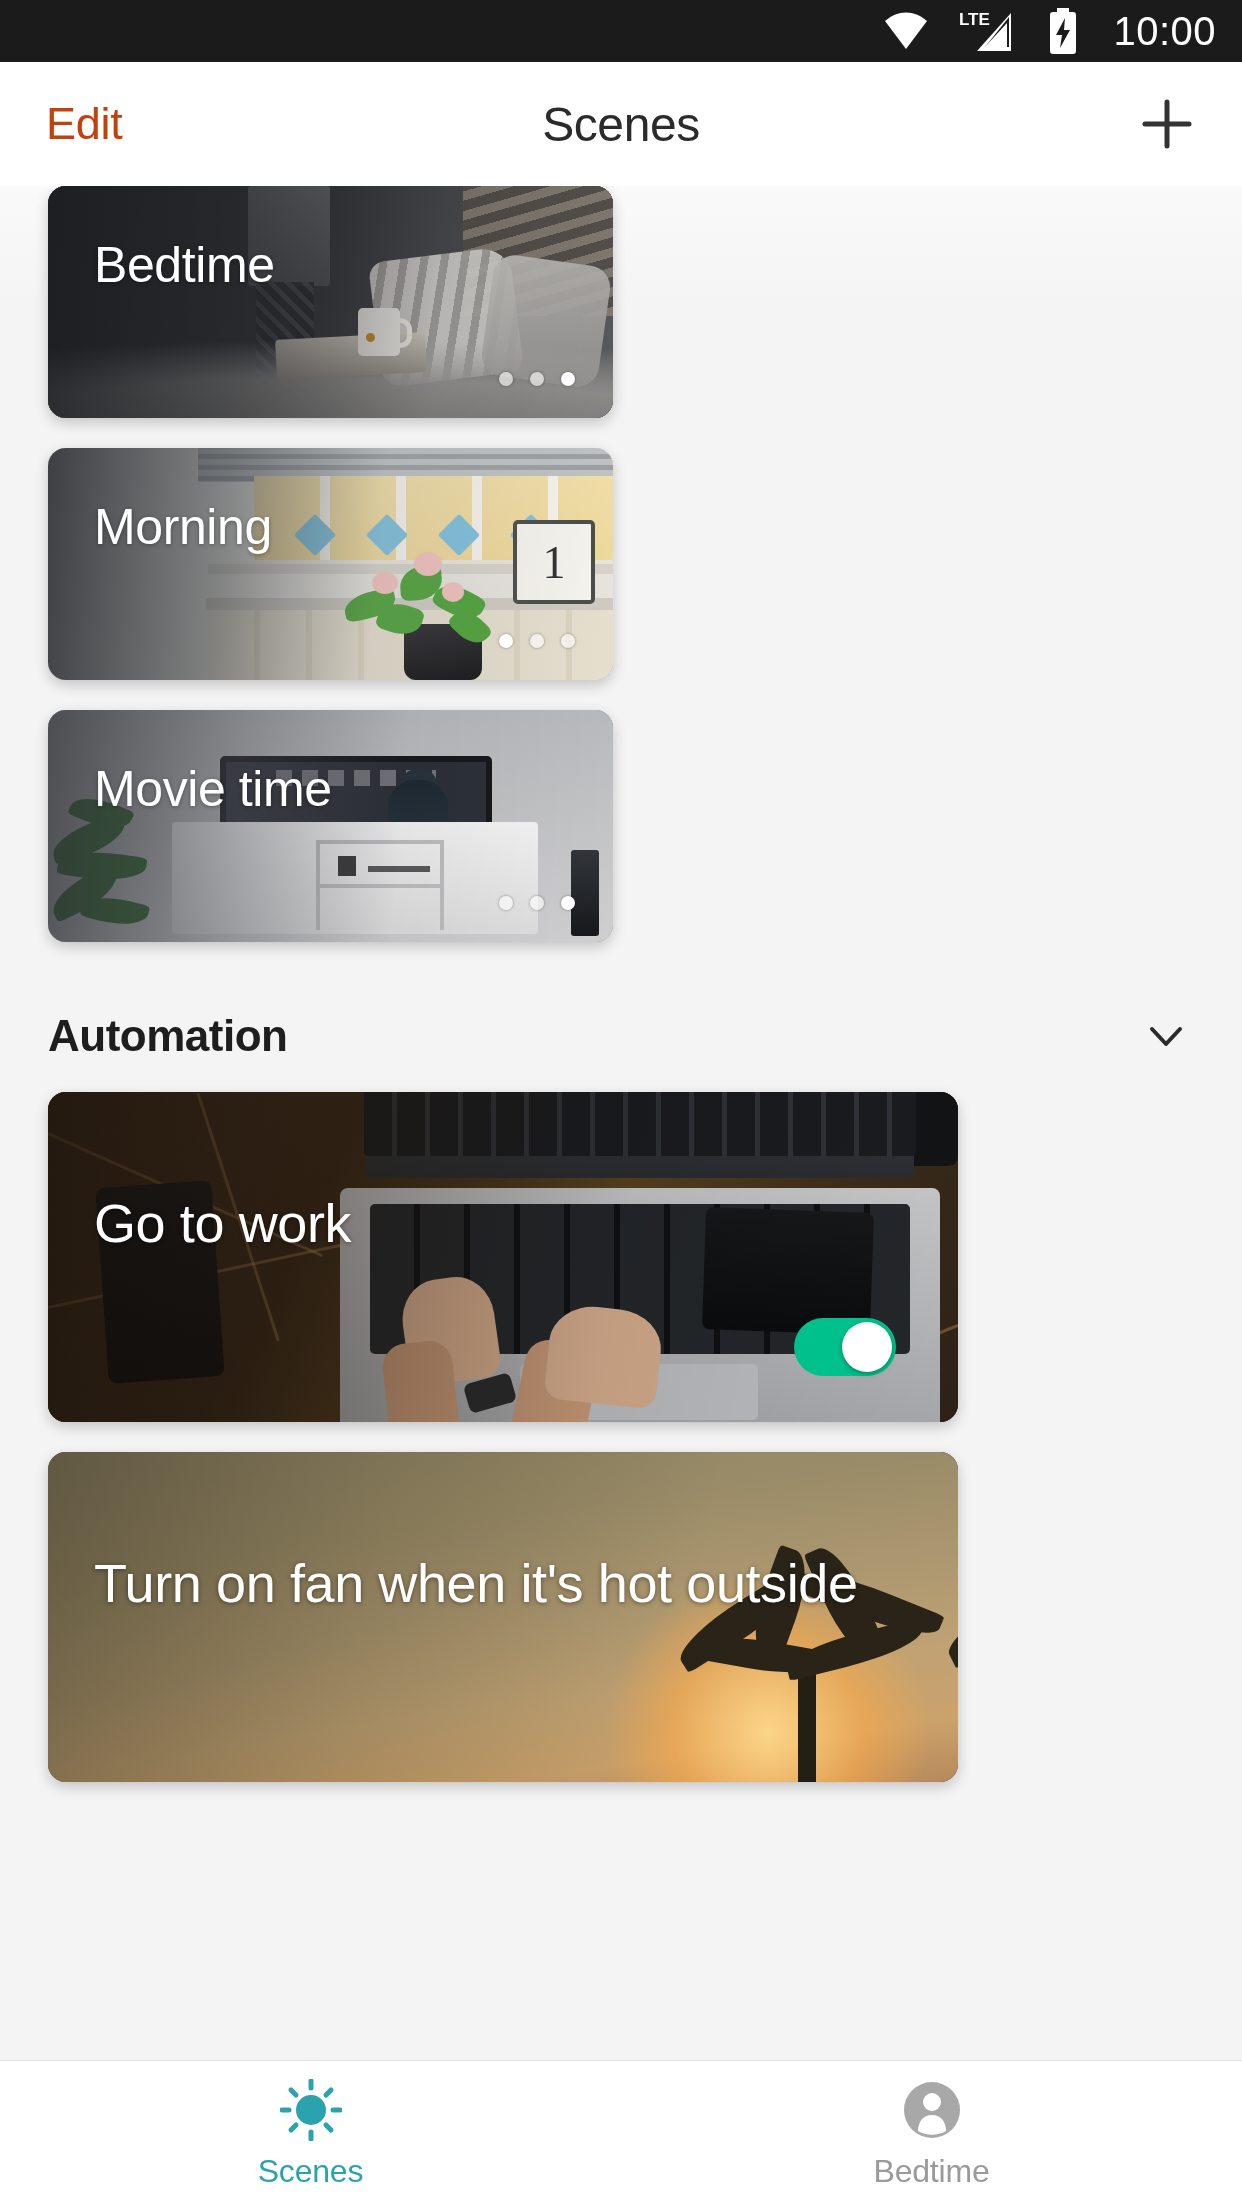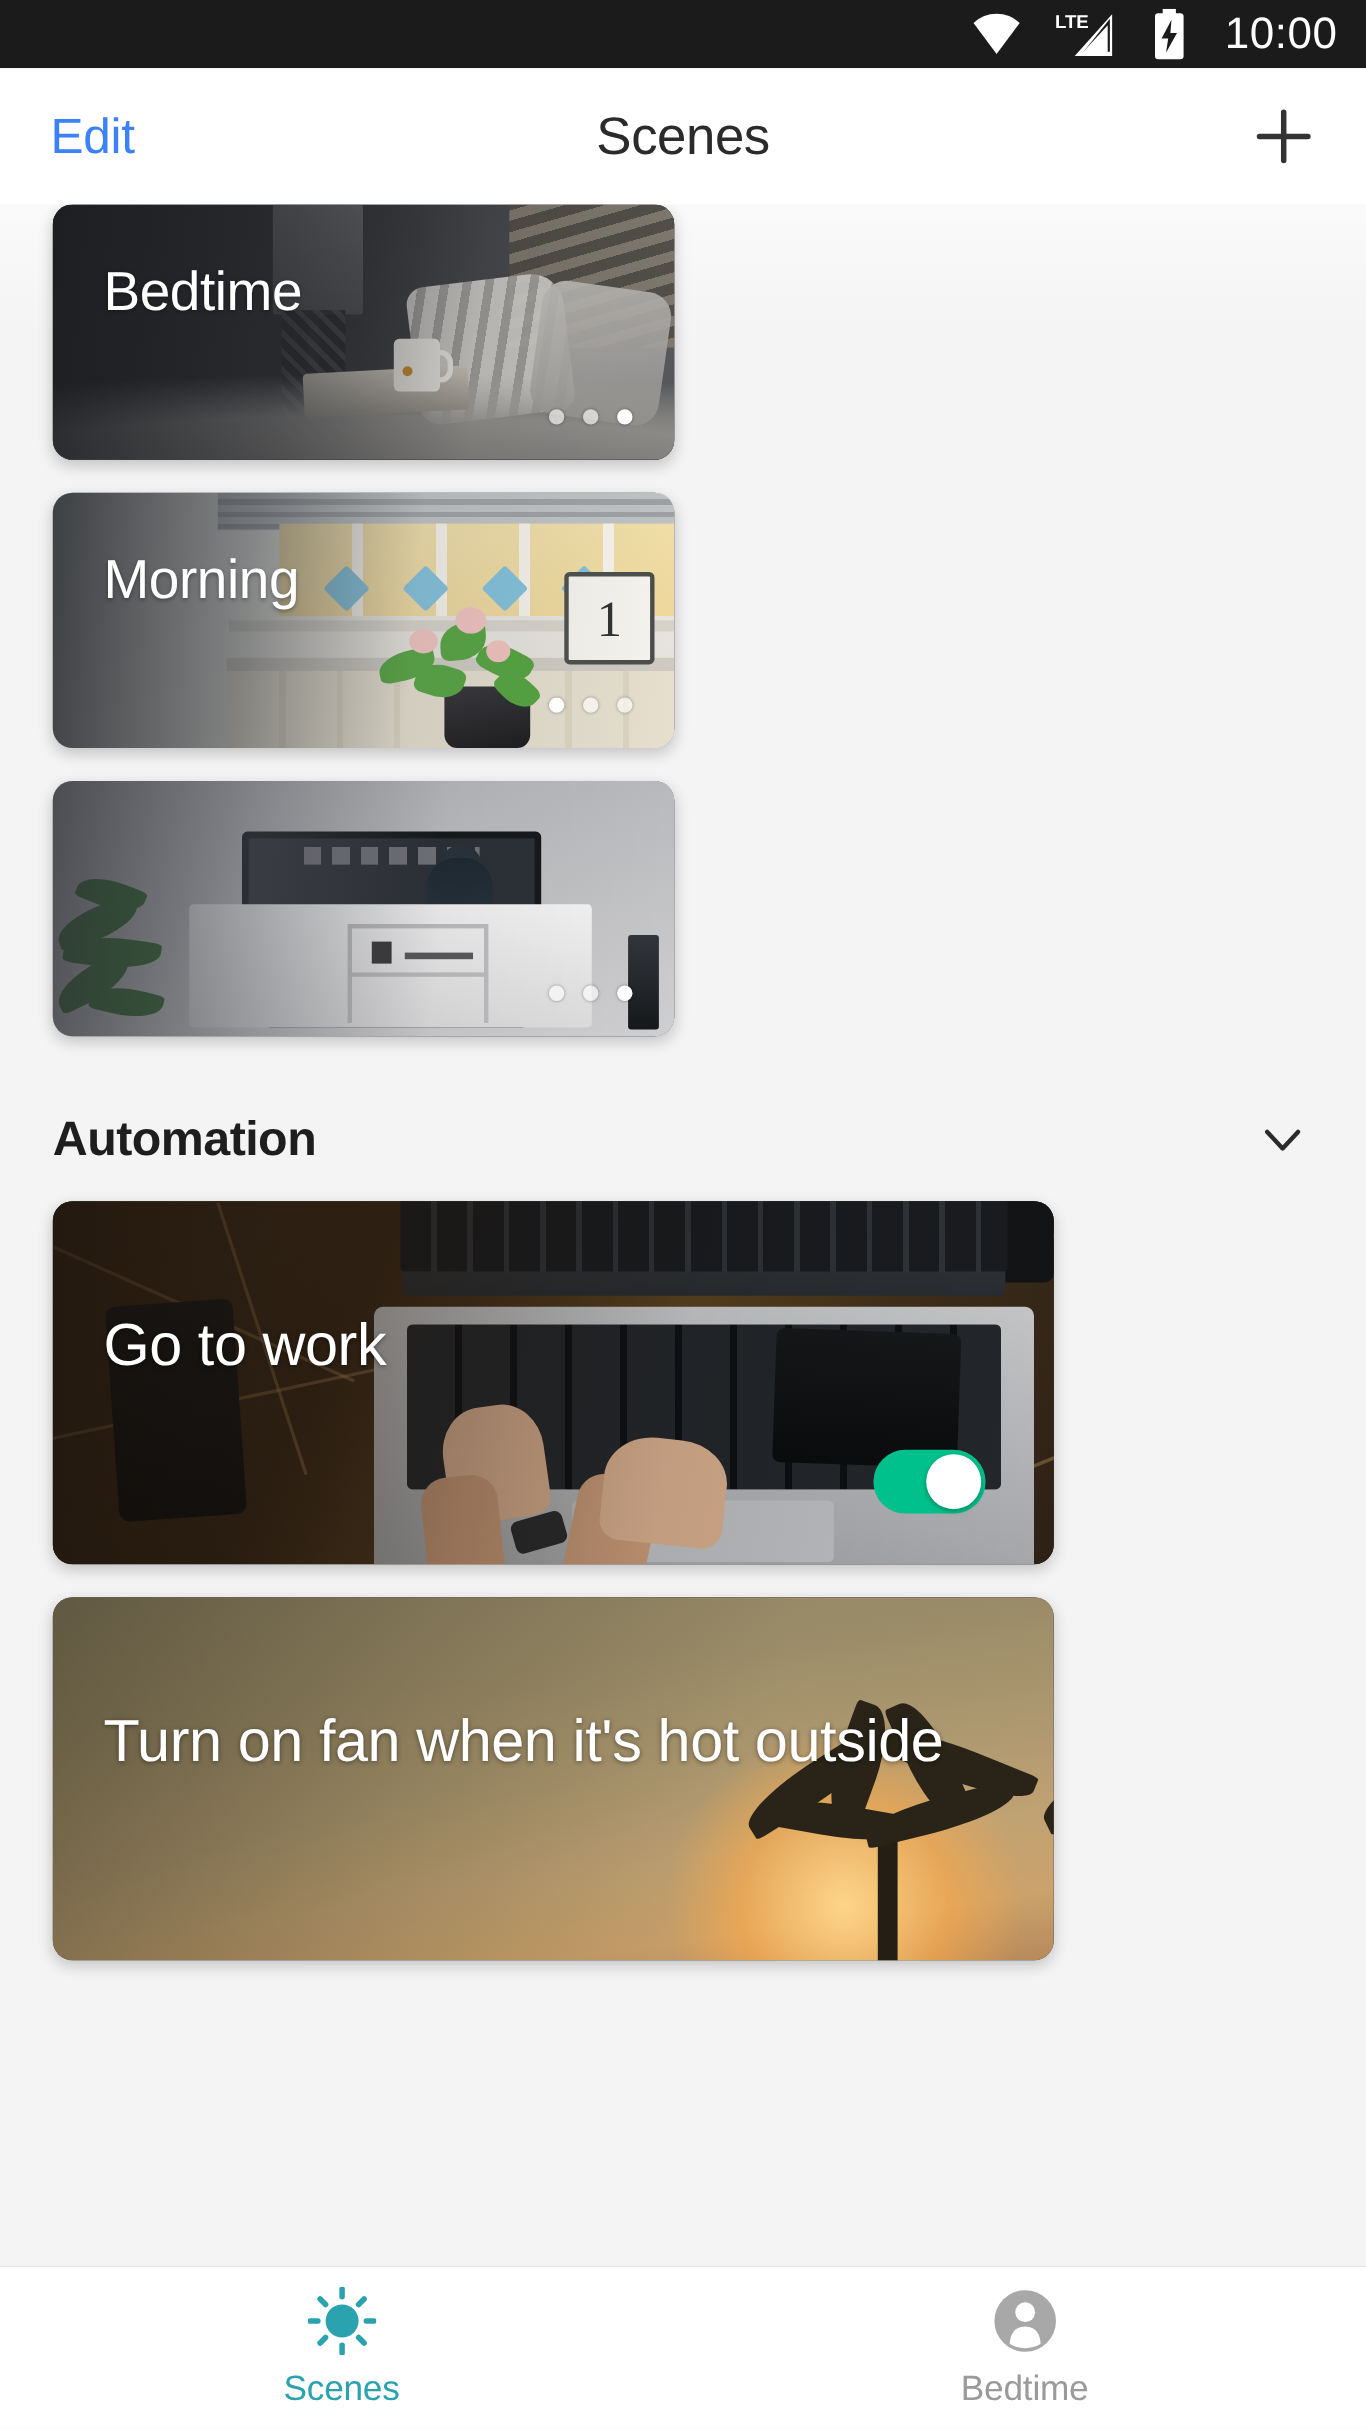--- a/index.html
+++ b/index.html
@@ -22,21 +22,21 @@
     color:#fff;font-size:40px;font-weight:500;letter-spacing:0.5px;
     margin-left:4px;line-height:1;
   }
 
   
   .app-header{
     height:124px;width:1242px;background:#FFFFFF;
     display:flex;align-items:center;position:relative;
   }
   .hdr-edit{
-    position:absolute;left:46px;font-size:45px;color:#3b82f6;
+    position:absolute;left:46px;font-size:45px;color:#c2410c;
     font-weight:400;letter-spacing:-0.3px;
   }
   .hdr-title{
     width:100%;text-align:center;font-size:48px;color:#2B2B2B;
     font-weight:400;letter-spacing:-0.4px;
   }
   .hdr-add{
     position:absolute;right:40px;width:70px;height:70px;
     display:flex;align-items:center;justify-content:center;
   }
@@ -365,20 +365,21 @@
         <div class="spk"></div>
         <div class="plant">
           <span class="pl" style="left:2px;top:30px;width:78px;height:30px;transform:rotate(-18deg)"></span>
           <span class="pl" style="left:10px;top:58px;width:88px;height:28px;transform:rotate(8deg)"></span>
           <span class="pl" style="left:0px;top:84px;width:74px;height:30px;transform:rotate(-26deg)"></span>
           <span class="pl" style="left:22px;top:6px;width:62px;height:26px;transform:rotate(22deg)"></span>
           <span class="pl" style="left:34px;top:104px;width:66px;height:26px;transform:rotate(14deg)"></span>
         </div>
         <div class="shade"></div>
       </div>
+      <span class="card-label">Movie time</span>
       <span class="dots">
           <i class="dim"></i>
           <i class="dim"></i>
           <i></i>
         </span>
     </div>
 
   </div>
 
   <div class="section-head" style="margin-top:38px">

